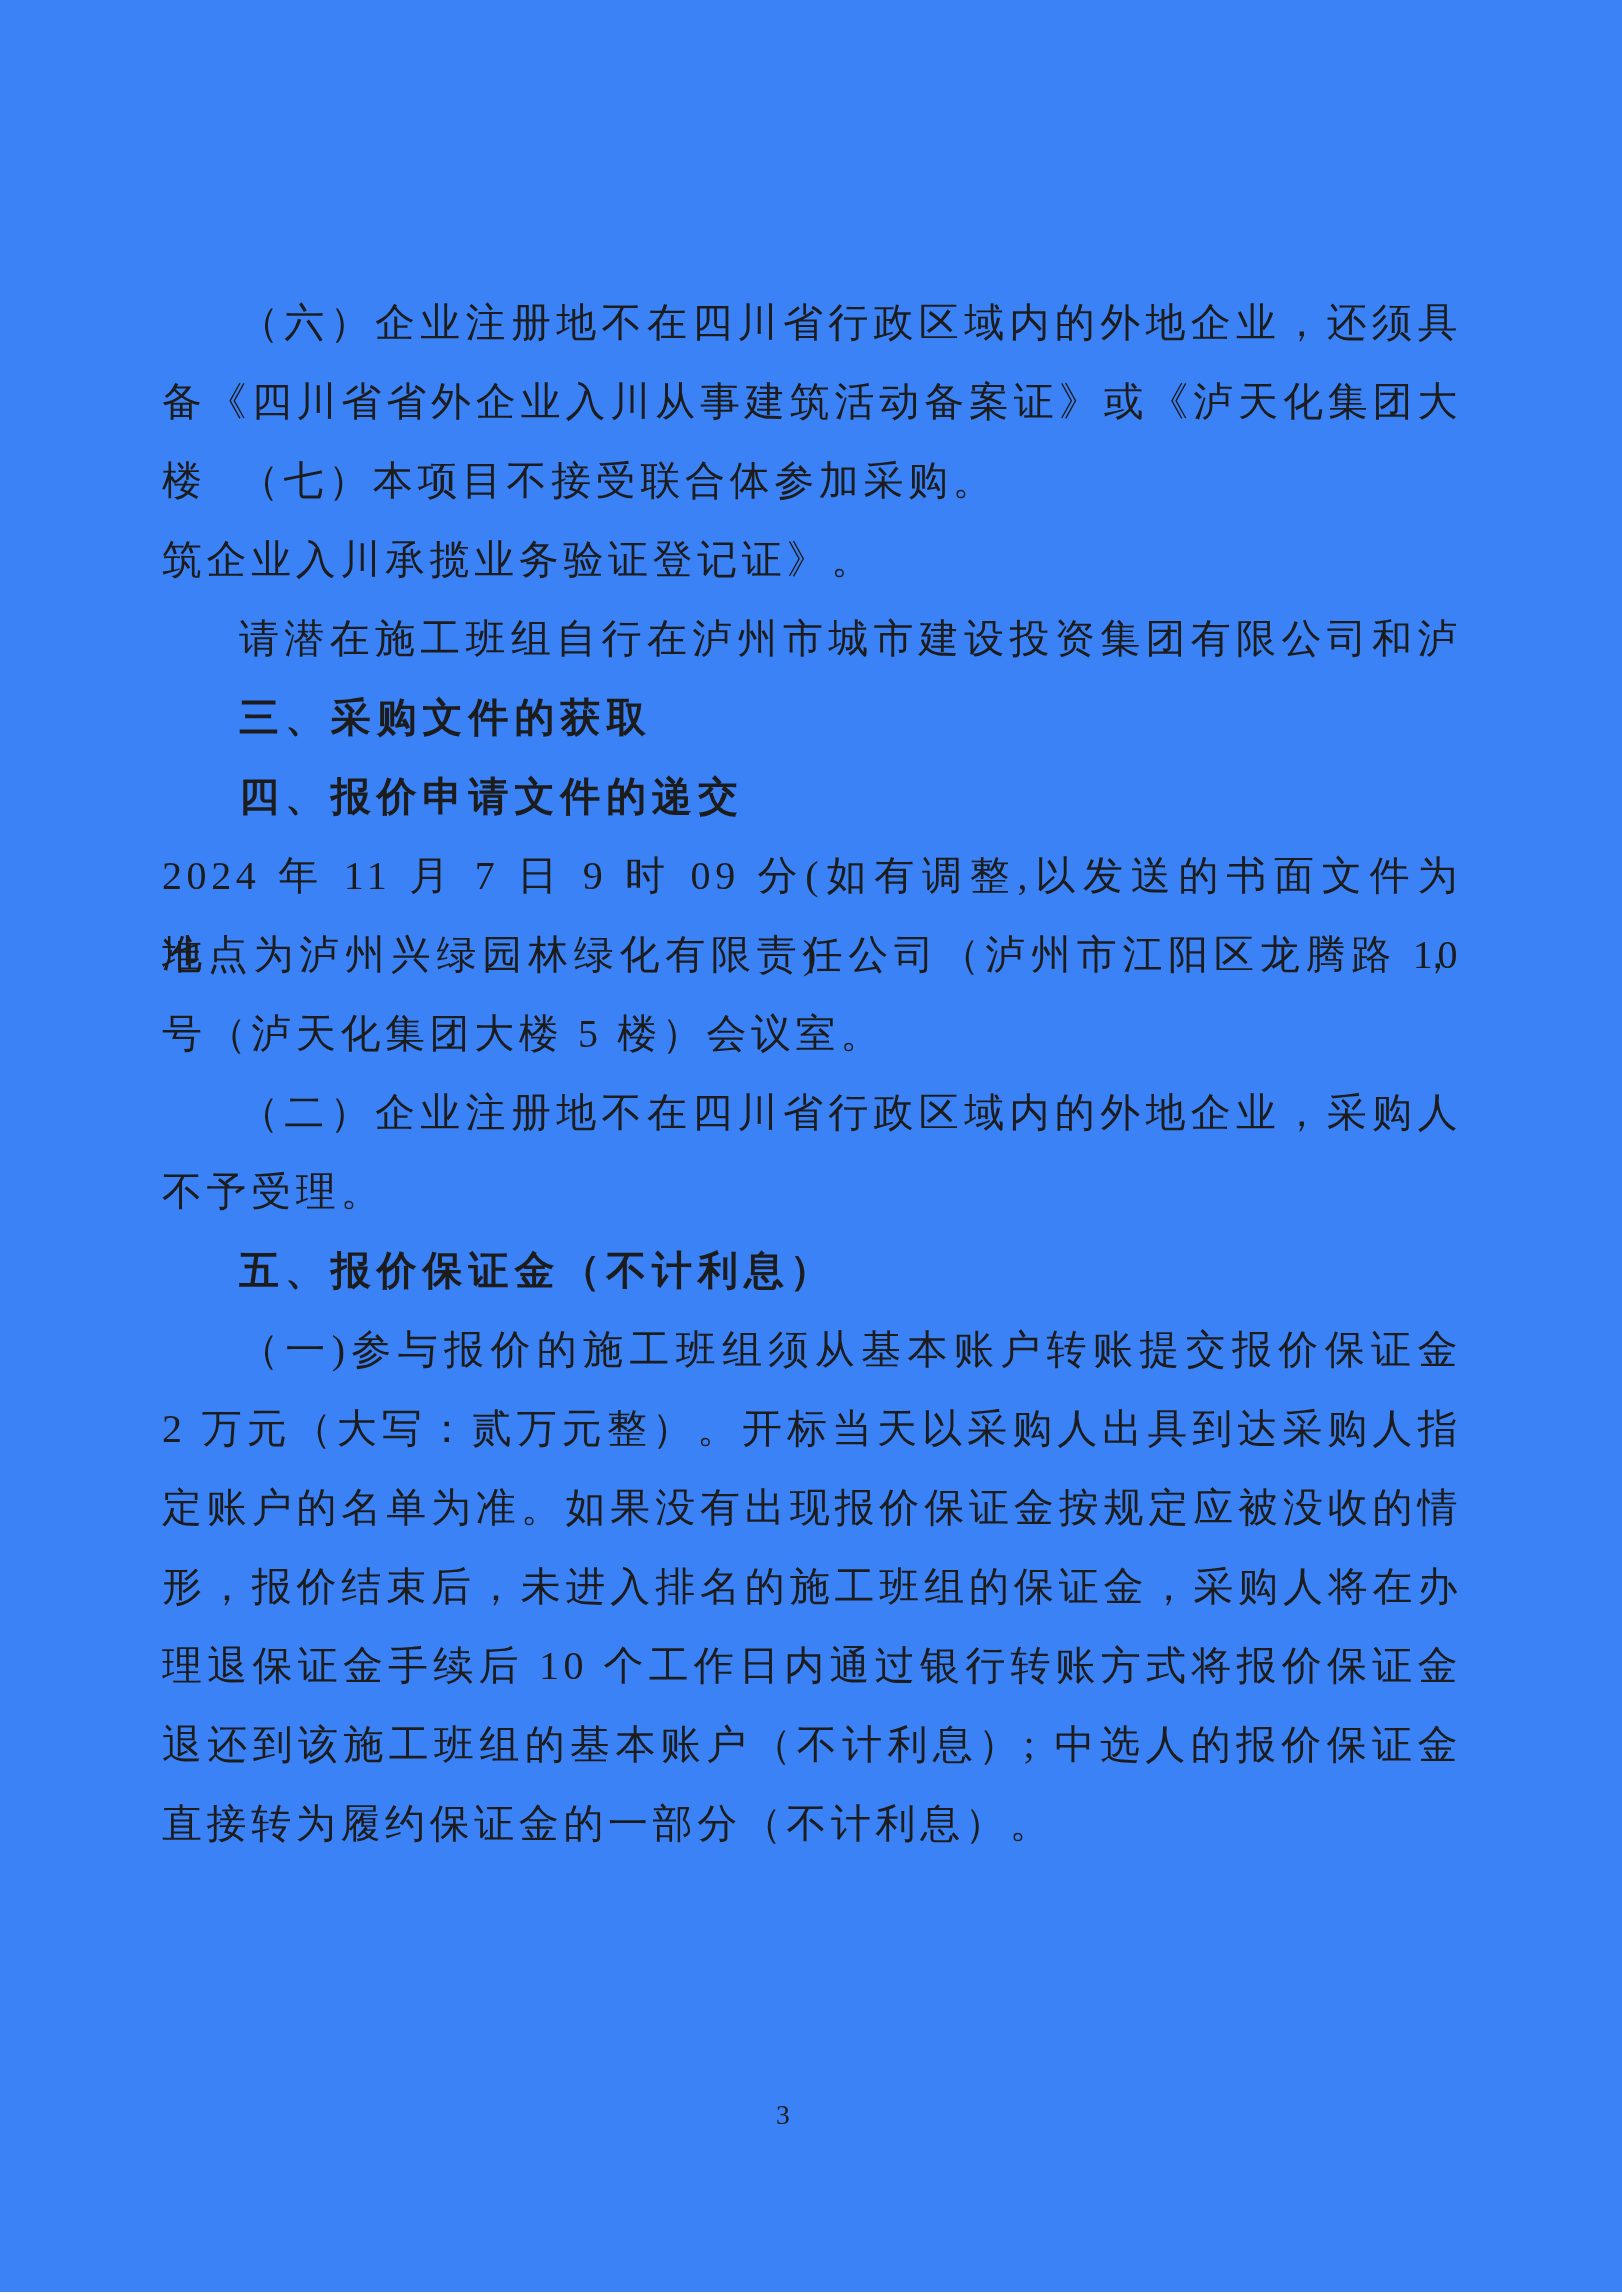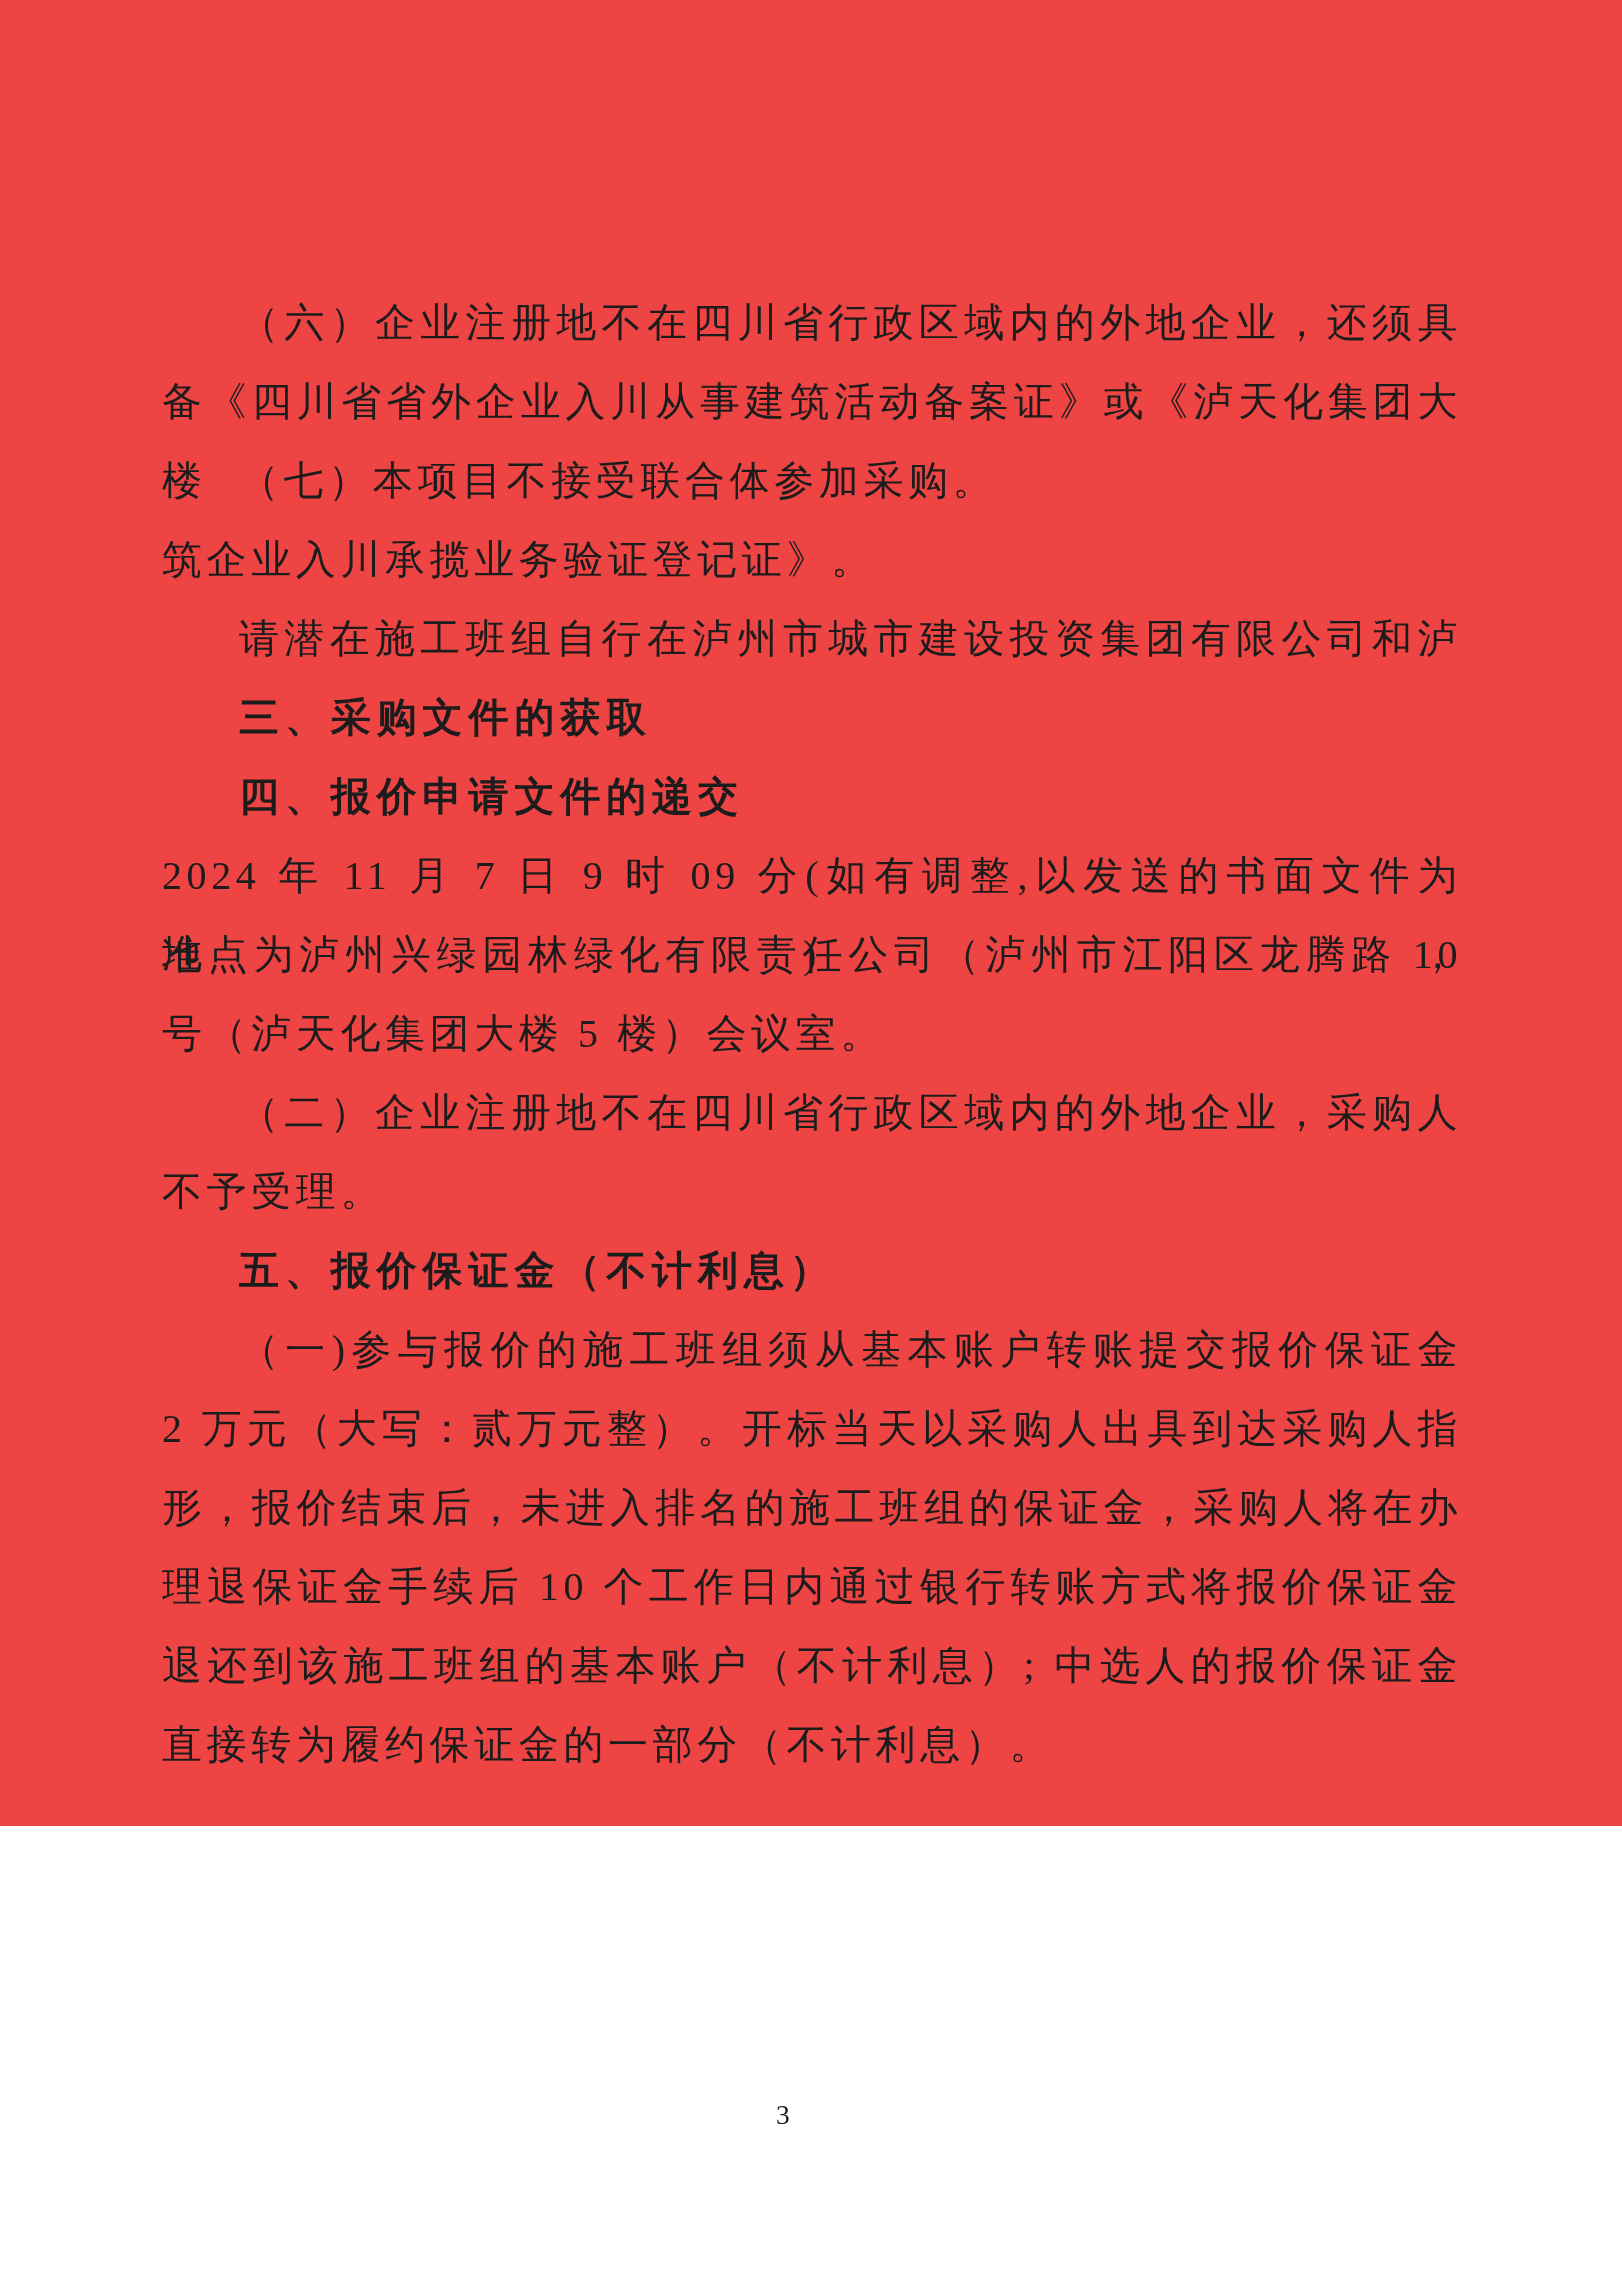--- a/index.html
+++ b/index.html
@@ -10,22 +10,22 @@
     width: 1623px;
     height: 2295px;
     background: #ffffff;
     position: relative;
     overflow: hidden;
   }
   .page {
     position: absolute;
     left: 0; top: 0;
     width: 1623px;
-    height: 1826px;
-    background: #ef4444;
+    height: 2292px;
+    background: #3b82f6;
     font-family: "Liberation Serif", "DejaVu Serif", serif;
     color: #1c1c1c;
   }
   .content {
     position: absolute;
     left: 162px;
     top: 283px;
     width: 1300px;
   }
   .line {
@@ -88,20 +88,21 @@
     <div class="line indent jfull"><span>（二）企业注册地不在四川省行政区域内的外地企业，采购人</span></div>
 
     <div class="line"><span>不予受理。</span></div>
 
     <div class="line indent heading"><span>五、报价保证金（不计利息）</span></div>
 
     <div class="line indent jfull"><span>（一)参与报价的施工班组须从基本账户转账提交报价保证金</span></div>
 
     <div class="line jfull"><span>2 万元（大写：贰万元整）。开标当天以采购人出具到达采购人指</span></div>
 
+    <div class="line jfull"><span>定账户的名单为准。如果没有出现报价保证金按规定应被没收的情</span></div>
 
     <div class="line jfull"><span>形，报价结束后，未进入排名的施工班组的保证金，采购人将在办</span></div>
 
     <div class="line jfull"><span>理退保证金手续后 10 个工作日内通过银行转账方式将报价保证金</span></div>
 
     <div class="line jfull"><span>退还到该施工班组的基本账户（不计利息）; 中选人的报价保证金</span></div>
 
     <div class="line"><span>直接转为履约保证金的一部分（不计利息）。</span></div>
 
   </div>

